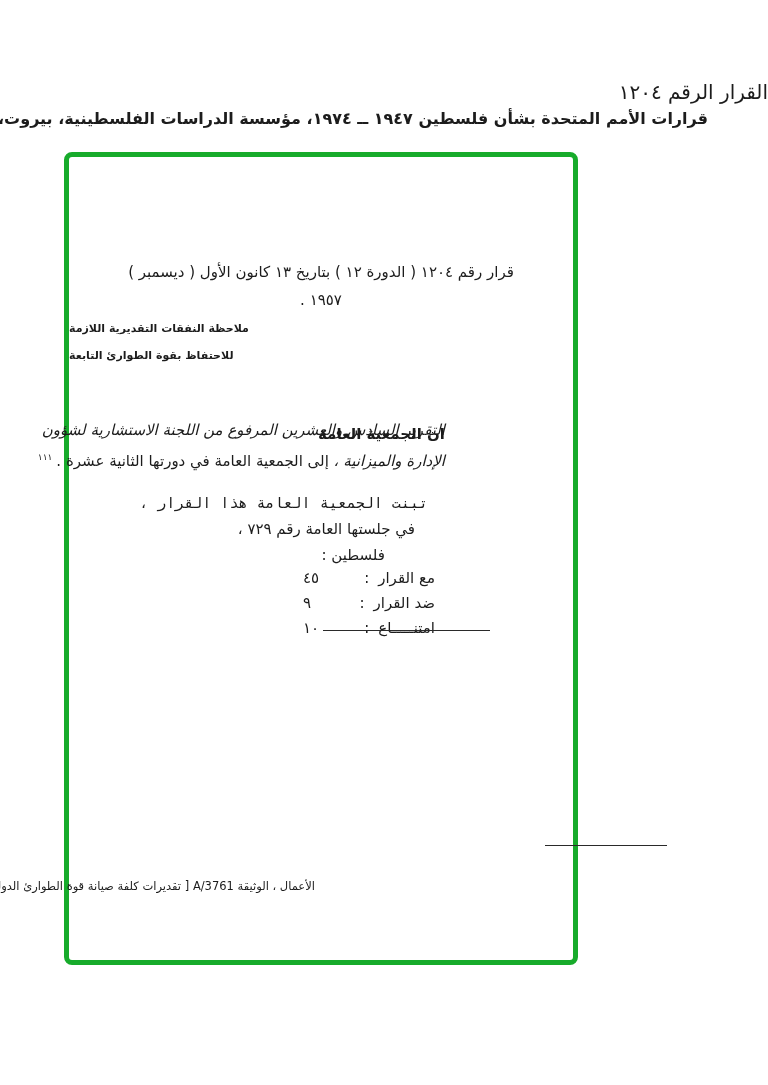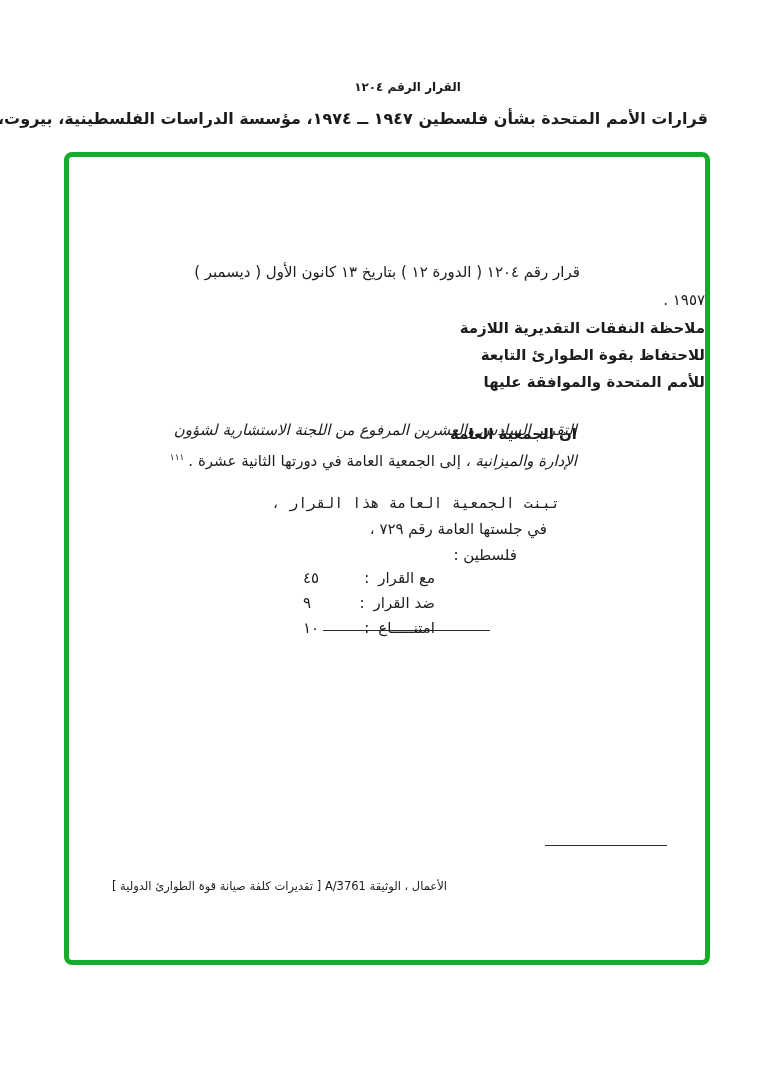--- a/index.html
+++ b/index.html
@@ -9,45 +9,45 @@
     position: relative;
     font-family: "DejaVu Sans", "Liberation Sans", sans-serif;
     color: #1c1c1c;
     overflow: hidden;
   }
   .rtl { direction: rtl; unicode-bidi: embed; }
   .abs { position: absolute; }
 
   .page-title {
     top: 80px; left: 47px; right: 0;
-    text-align: center;
-    font-size: 12px; font-weight: bold;
+    text-align: right;
+    font-size: 20px; font-weight: normal;
     white-space: nowrap;
   }
   .citation {
     top: 109px; right: 60px;
     font-size: 16px; font-weight: bold;
     white-space: nowrap;
     letter-spacing: 0px;
   }
 
   .frame {
     left: 64px; top: 152px;
-    width: 646px; height: 813px;
+    width: 514px; height: 813px;
     border: 5px solid var(--frame-green, #17ab2b);
     border-radius: 8px;
   }
 
   .res-title-1 { top: 106px; left: 0; right: 0; text-align: center; font-size: 15px; white-space: nowrap; }
-  .res-title-2 { top: 134px; left: 0; right: 0; font-size: 15px; }
+  .res-title-2 { top: 134px; left: 0; right: 0; text-align: center; font-size: 15px; }
 
   .subject {
     top: 158px; left: 0; right: 0;
-    text-align: right;
-    font-size: 15px; font-weight: bold;
+    text-align: left;
+    font-size: 11px; font-weight: bold;
     line-height: 27px;
   }
 
   .opening {
     top: 240px; right: 128px;
     font-size: 15px; font-weight: bold;
     white-space: nowrap;
     margin-top: 28px;
   }
 
@@ -111,21 +111,20 @@
 
 <div class="abs frame">
 
   <div class="abs res-title-1 rtl">قرار رقم ١٢٠٤ ( الدورة ١٢ ) بتاريخ ١٣ كانون الأول ( ديسمبر )</div>
 
   <div class="abs res-title-2 rtl">١٩٥٧ .</div>
 
   <div class="abs subject rtl">
     <div>ملاحظة النفقات التقديرية اللازمة</div>
     <div>للاحتفاظ بقوة الطوارئ التابعة</div>
-    <div>للأمم المتحدة والموافقة عليها</div>
   </div>
 
   <div class="abs opening rtl">ان الجمعية العامة</div>
 
   <div class="abs paragraph rtl">
     <div class="line"><i>التقرير السادس والعشرين المرفوع من اللجنة الاستشارية لشؤون</i></div>
     <div class="line"><i>الإدارة والميزانية ،</i><span> إلى الجمعية العامة في دورتها الثانية عشرة .</span><sup>١١١</sup></div>
   </div>
 
   <div class="abs adopt-1 rtl">تبنت الجمعية العامة هذا القرار ،</div>

